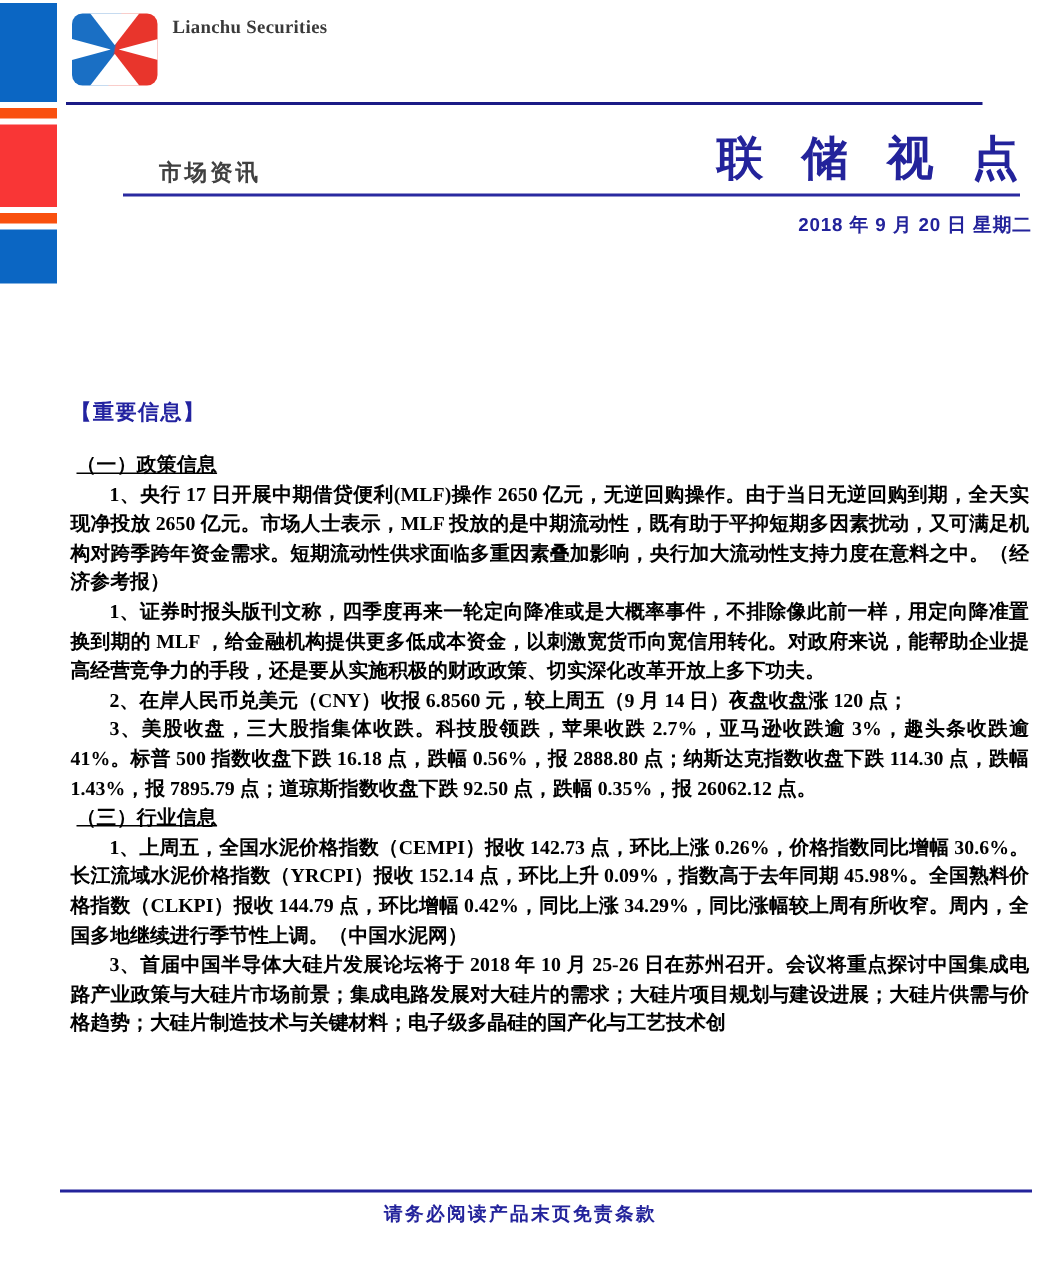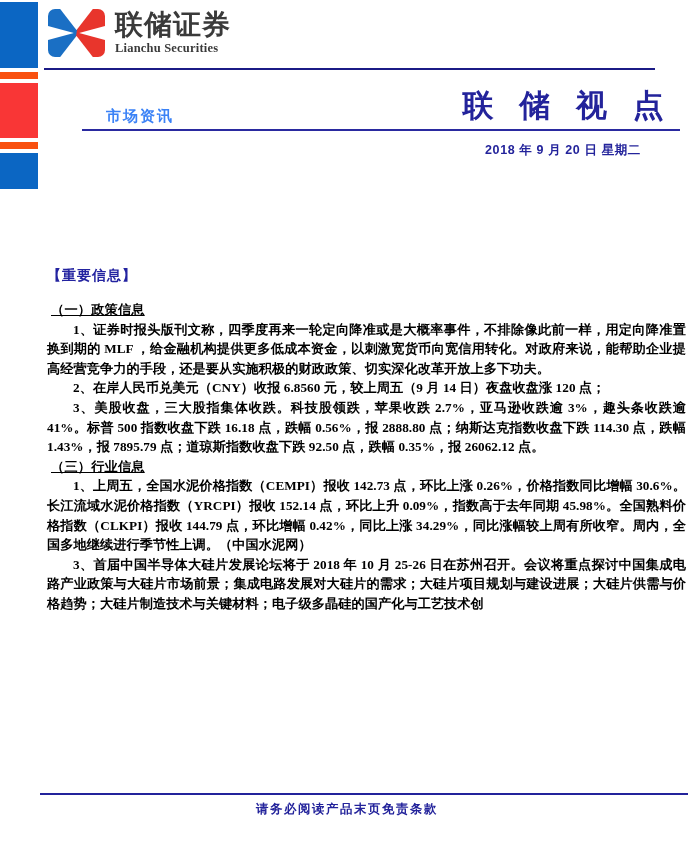--- a/index.html
+++ b/index.html
@@ -127,29 +127,29 @@
   
   .masthead-left {
     position: absolute;
     left: 106px;
     top: 108px;
     font-family: "Liberation Serif", "DejaVu Serif", serif;
     font-weight: bold;
     font-size: 15px;
     line-height: 17px;
     letter-spacing: 2px;
-    color: #3b82f6;
+    color: #404040;
     white-space: nowrap;
   }
   .masthead-right {
     position: absolute;
     left: 438px;
     top: 88px;
     width: 250px;
-    text-align: center;
+    text-align: right;
   }
   .masthead-title {
     font-family: "Liberation Serif", "DejaVu Serif", serif;
     font-weight: bold;
     font-size: 31px;
     line-height: 36px;
     letter-spacing: 9px;
     color: #23239b;
     white-space: nowrap;
     text-indent: 9px;
@@ -240,21 +240,20 @@
 </div>
 
 <div class="logo-block">
   <div class="logo-mark">
     <span class="wedge-t"></span>
     <span class="wedge-b"></span>
     <span class="wedge-l"></span>
     <span class="wedge-r"></span>
   </div>
   <div class="logo-text">
-    <div class="logo-cn">联储证券</div>
     <div class="logo-en">Lianchu Securities</div>
   </div>
 </div>
 
 <div class="rule-top"></div>
 
 <div class="masthead-left">市场资讯</div>
 
 <div class="masthead-right">
   <div class="masthead-title">联 储 视 点</div>
@@ -263,20 +262,21 @@
 <div class="rule-mid"></div>
 
 <div class="masthead-right" style="top:134px;">
   <div class="masthead-date">2018 年 9 月 20 日  星期二</div>
 </div>
 
 <div class="content">
   <div class="section-heading">【重要信息】</div>
   <div id="blocks">
       <div class="subheading">（一）政策信息</div>
+      <div class="para">1、央行 17 日开展中期借贷便利(MLF)操作 2650 亿元，无逆回购操作。由于当日无逆回购到期，全天实现净投放 2650 亿元。市场人士表示，MLF 投放的是中期流动性，既有助于平抑短期多因素扰动，又可满足机构对跨季跨年资金需求。短期流动性供求面临多重因素叠加影响，央行加大流动性支持力度在意料之中。（经济参考报）</div>
       <div class="para">1、证券时报头版刊文称，四季度再来一轮定向降准或是大概率事件，不排除像此前一样，用定向降准置换到期的 MLF ，给金融机构提供更多低成本资金，以刺激宽货币向宽信用转化。对政府来说，能帮助企业提高经营竞争力的手段，还是要从实施积极的财政政策、切实深化改革开放上多下功夫。</div>
       <div class="para">2、在岸人民币兑美元（CNY）收报 6.8560 元，较上周五（9 月 14 日）夜盘收盘涨 120 点；</div>
       <div class="para">3、美股收盘，三大股指集体收跌。科技股领跌，苹果收跌 2.7%，亚马逊收跌逾 3%，趣头条收跌逾 41%。标普 500 指数收盘下跌 16.18 点，跌幅 0.56%，报 2888.80 点；纳斯达克指数收盘下跌 114.30 点，跌幅 1.43%，报 7895.79 点；道琼斯指数收盘下跌 92.50 点，跌幅 0.35%，报 26062.12 点。</div>
       <div class="subheading">（三）行业信息</div>
       <div class="para">1、上周五，全国水泥价格指数（CEMPI）报收 142.73 点，环比上涨 0.26%，价格指数同比增幅 30.6%。长江流域水泥价格指数（YRCPI）报收 152.14 点，环比上升 0.09%，指数高于去年同期 45.98%。全国熟料价格指数（CLKPI）报收 144.79 点，环比增幅 0.42%，同比上涨 34.29%，同比涨幅较上周有所收窄。周内，全国多地继续进行季节性上调。（中国水泥网）</div>
       <div class="para">3、首届中国半导体大硅片发展论坛将于 2018 年 10 月 25-26 日在苏州召开。会议将重点探讨中国集成电路产业政策与大硅片市场前景；集成电路发展对大硅片的需求；大硅片项目规划与建设进展；大硅片供需与价格趋势；大硅片制造技术与关键材料；电子级多晶硅的国产化与工艺技术创</div>
     </div>
 </div>
 
 <div class="rule-bottom"></div>

